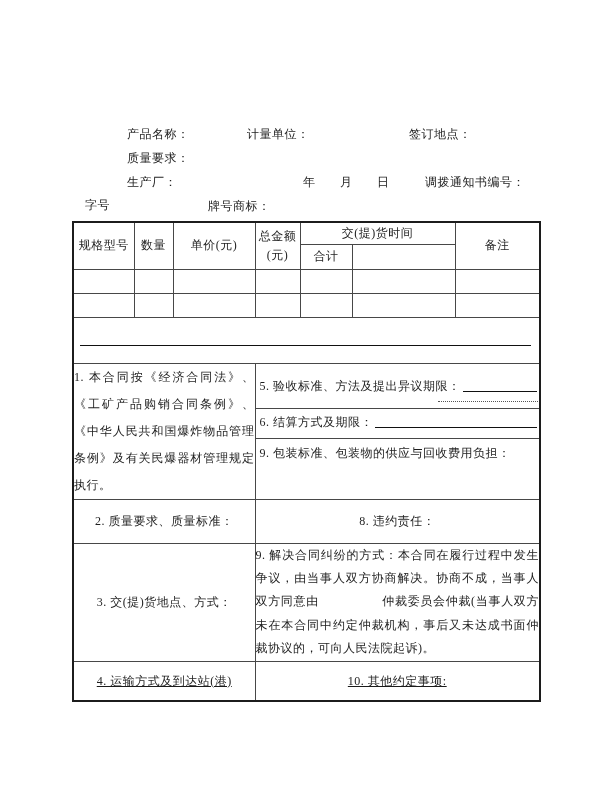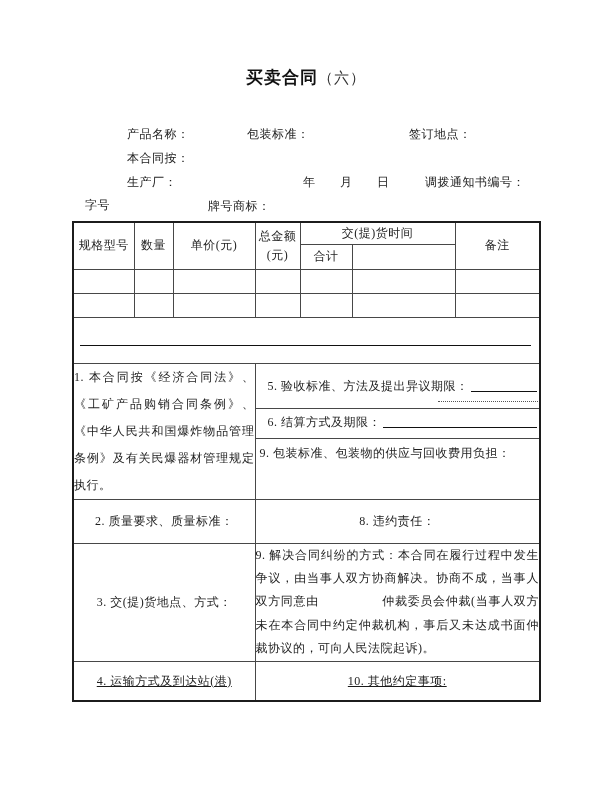--- a/index.html
+++ b/index.html
@@ -45,44 +45,41 @@
   .cl1 { line-height:27px; padding-top:2px; }
   .cl9 { line-height:23.4px; padding-top:1px; }
   .cl8 { padding-top:10px; }
   .cl10 { padding-top:13px; }
   .p0 { padding:0; vertical-align:top; }
   .sub { box-sizing:border-box; text-align:left; }
   .sub-c5 { height:33px; border-bottom:1px solid #474747; padding:3px 0 0 4px; }
   .sub-c6 { height:30px; border-bottom:1px solid #474747; padding:6px 0 0 4px;font-family:Liberation Serif, serif; }
   .sub-c7 { height:47px; padding:6px 4px 0 4px; }
   .line { display:flex; align-items:flex-end; }
-  .line .lbl { white-space:nowrap; line-height:15px;margin-left:8px; }
+  .line .lbl { white-space:nowrap; line-height:15px; }
   .fill {
     flex:1 1 auto; border-bottom:1px solid #111; height:4px;
     margin:0 2px 2px 2px;
   }
   .fill.short-gap { margin-right:2px; }
   .blank-wrap2 { display:flex; justify-content:flex-end; padding-right:1px; }
   .blank2 { width:100px; height:7px; border-bottom:1px dotted #555; }
   .total-row { vertical-align:top; }
   .total-inner { display:flex; align-items:flex-end; padding:8px 6px 0 4px; }
 </style>
 </head>
 <body>
 
 <div class="page">
 
-  <div class="page-title">
-    <span class="t-main">买卖合同</span><span class="t-suffix">（六）</span>
-  </div>
 
   <span class="hf" style="left:127px; top:126px;">产品名称：</span>
-  <span class="hf" style="left:247px; top:126px;">包装标准：</span>
+  <span class="hf" style="left:247px; top:126px;">计量单位：</span>
   <span class="hf" style="left:365px; top:126px;margin-left:44px;">签订地点：</span>
-  <span class="hf" style="left:127px; top:150px;">本合同按：</span>
+  <span class="hf" style="left:127px; top:150px;">质量要求：</span>
   <span class="hf" style="left:127px; top:174px;">生产厂：</span>
   <span class="hf" style="left:208px; top:190px;margin-top:8px;">牌号商标：</span>
   <span class="hf" style="left:303px; top:174px;">年</span>
   <span class="hf" style="left:340px; top:174px;">月</span>
   <span class="hf" style="left:377px; top:174px;">日</span>
   <span class="hf" style="left:425px; top:174px;">调拨通知书编号：</span>
   <span class="hf" style="left:85px; top:197px;">字号</span>
 
   <table class="form">
     <colgroup>

